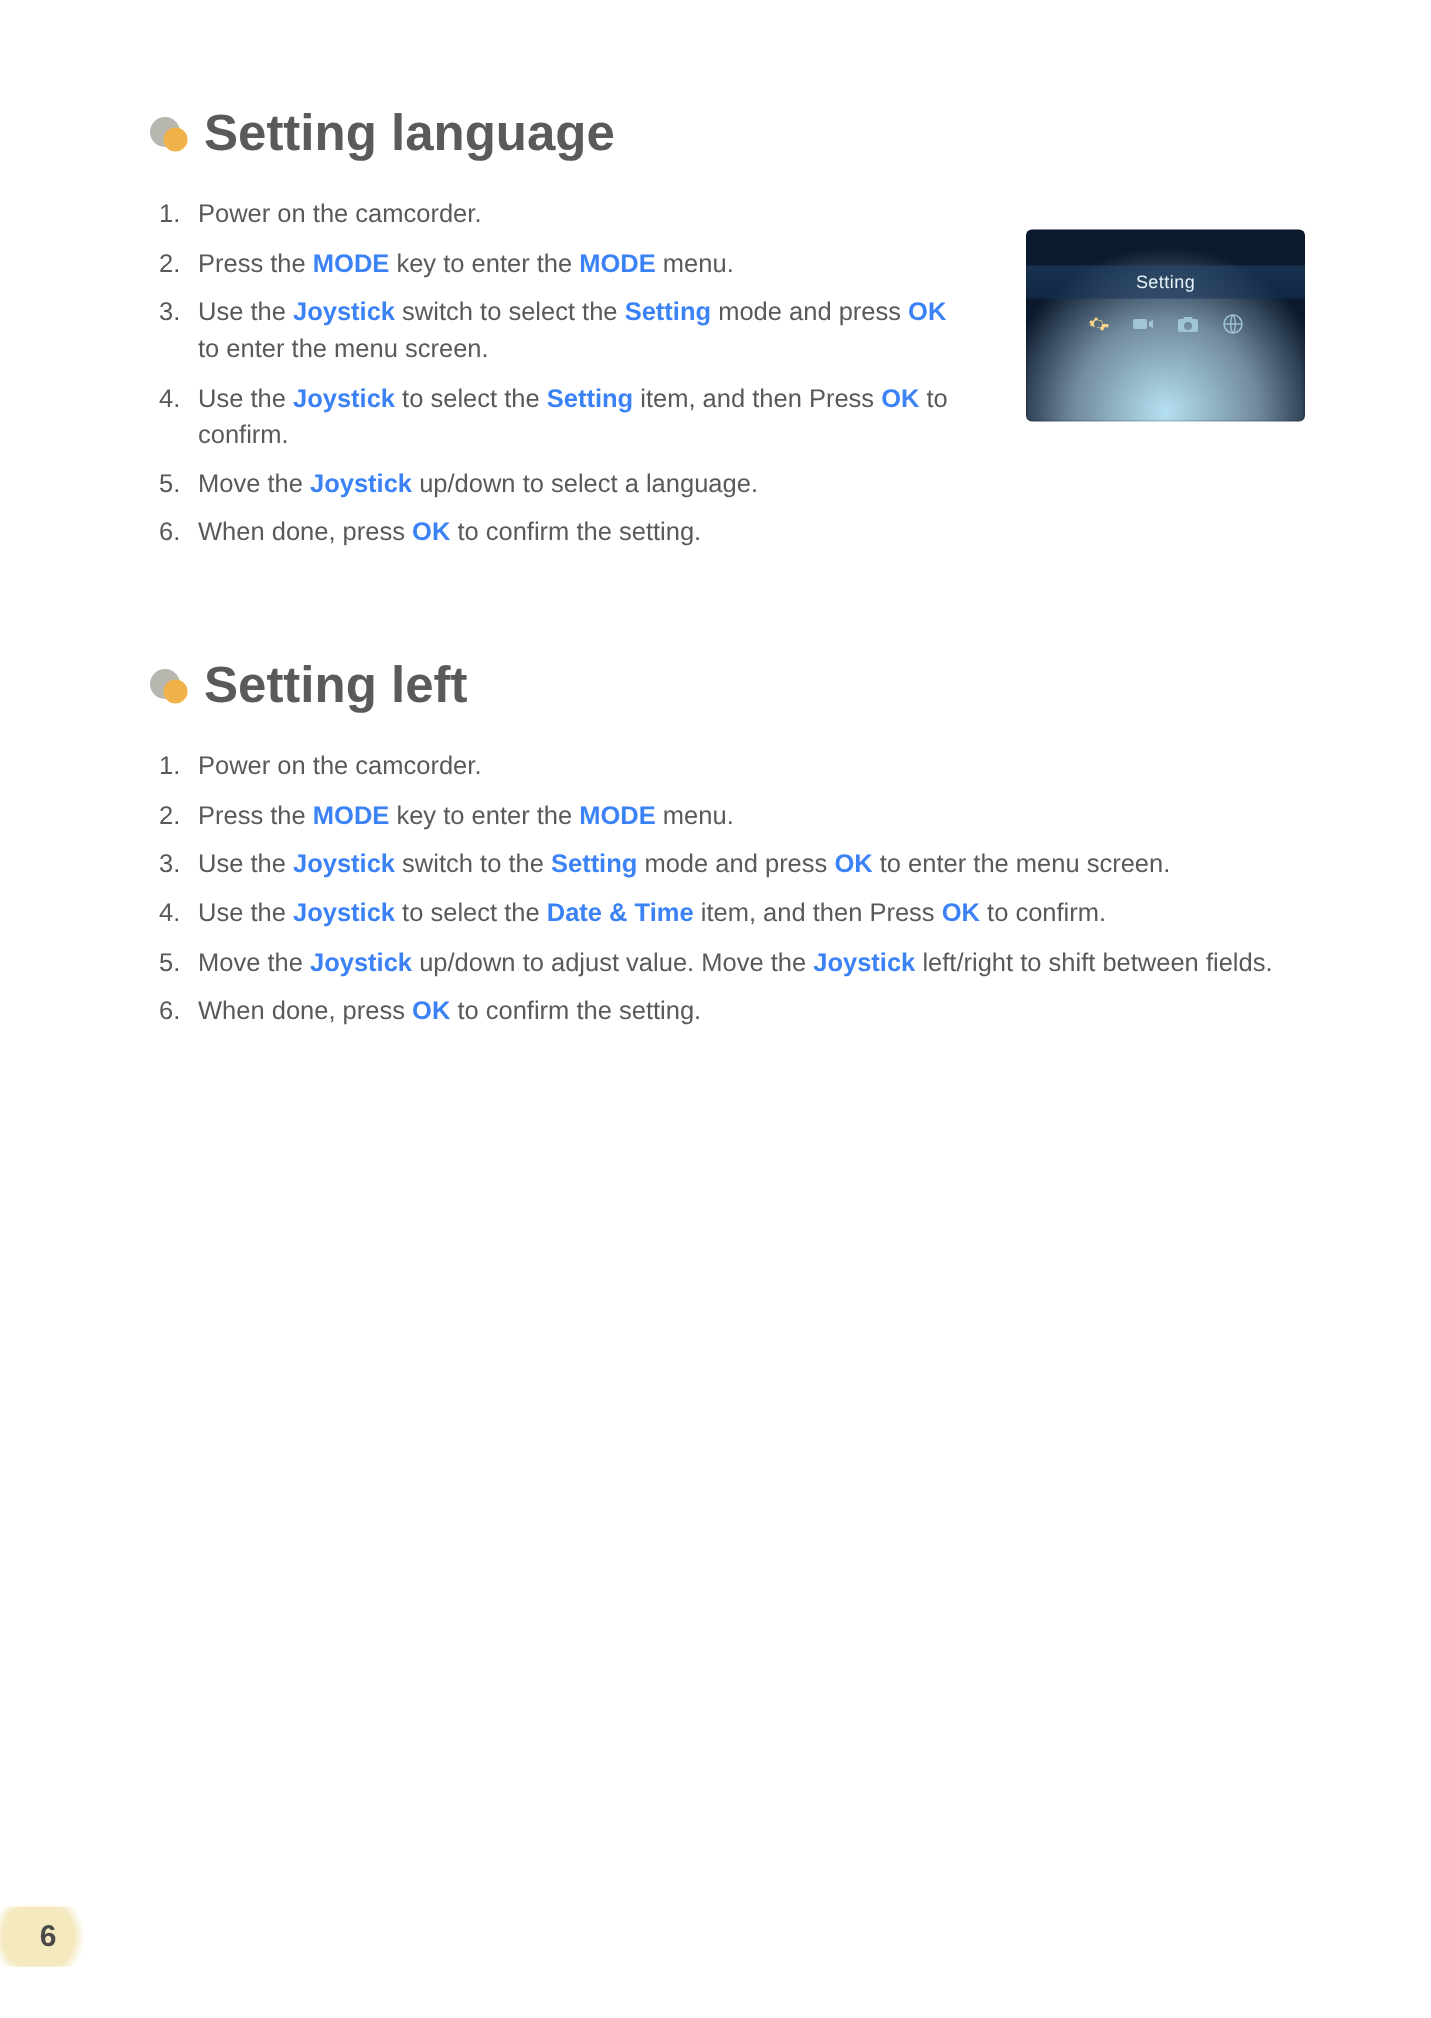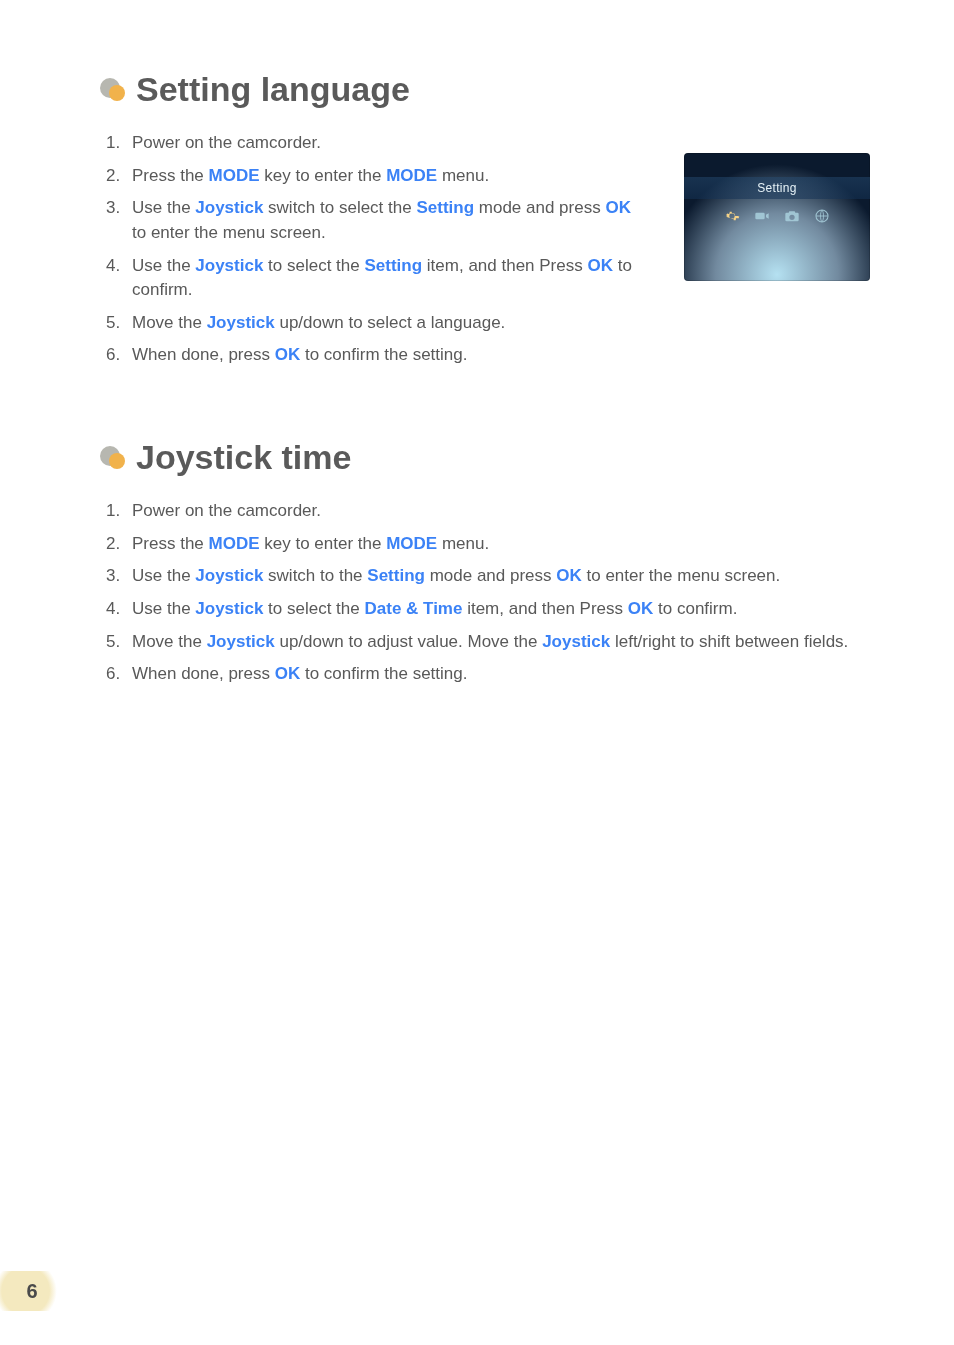--- a/index.html
+++ b/index.html
@@ -187,21 +187,21 @@
       </span>
     </div>
   </div>
 
   <div class="section" style="margin-top:70px;">
     <div class="heading-row">
       <span class="bullet-icon">
           <span class="back"></span>
           <span class="front"></span>
         </span>
-      <h1 class="section-title">Joystick time</h1>
+      <h1 class="section-title">Setting left</h1>
     </div>
     <ol class="steps">
         <li>
           <span class="step-body">Power on the camcorder.</span>
         </li>
         <li>
           <span class="step-body">Press the <b>MODE</b> key to enter the <b>MODE</b> menu.</span>
         </li>
         <li>
           <span class="step-body">Use the <b>Joystick</b> switch to the <b>Setting</b> mode and press <b>OK</b> to enter the menu screen.</span>

